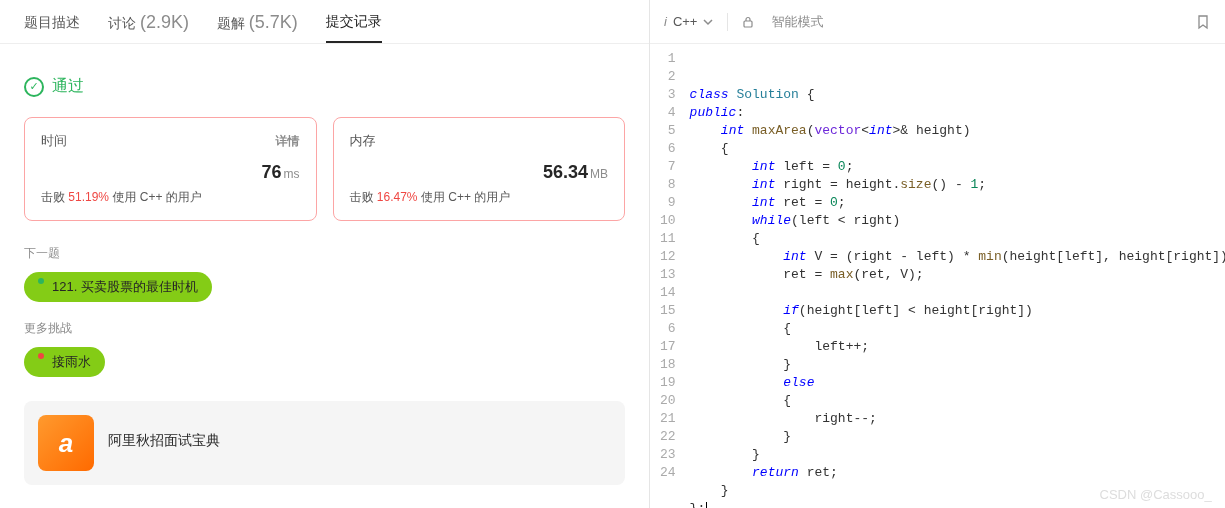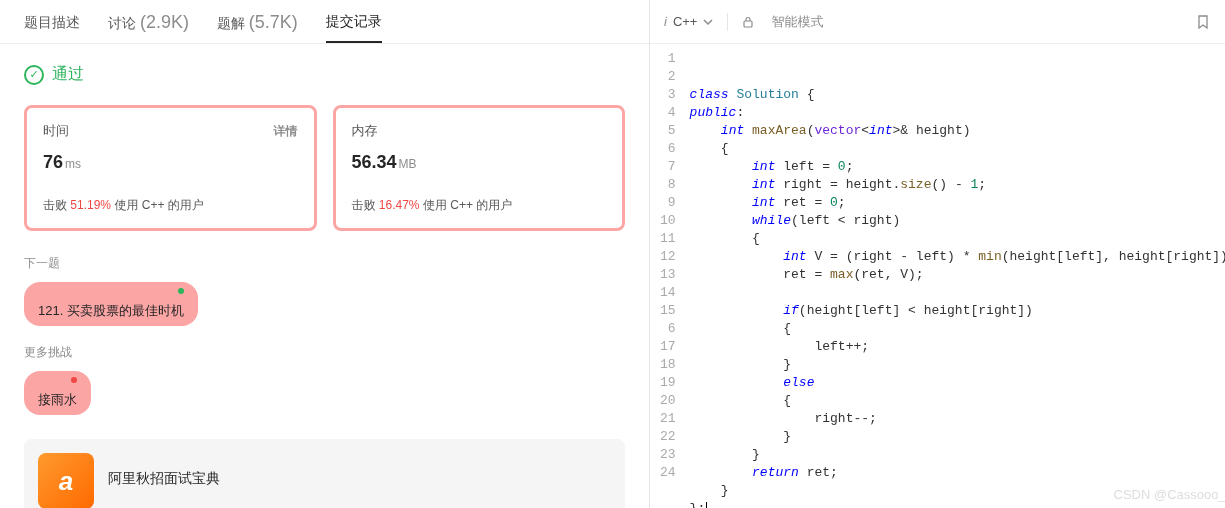--- a/index.html
+++ b/index.html
@@ -11,20 +11,21 @@
       display: flex;
       width: 1225px;
       height: 508px;
       overflow: hidden;
     }
     .left-panel {
       width: 650px;
       border-right: 1px solid #e5e5e5;
       display: flex;
       flex-direction: column;
+      gap: 12px;
     }
     .right-panel {
       flex: 1;
       display: flex;
       flex-direction: column;
       min-width: 0;
     }
 
     
     .tabs {
@@ -75,54 +76,54 @@
       line-height: 1;
     }
 
     .cards {
       display: flex;
       gap: 16px;
       margin-bottom: 24px;
     }
     .card {
       flex: 1;
-      border: 3px solid #fca5a5;
+      border: 1px solid #fca5a5;
       border-radius: 8px;
       padding: 14px 16px;
     }
     .card-header {
       display: flex;
       justify-content: space-between;
       align-items: center;
       font-size: 13px;
       color: #595959;
       margin-bottom: 12px;
     }
     .card-detail { color: #8c8c8c; font-size: 12px; cursor: pointer; font-weight: bold; }
     .card-value {
       font-size: 18px;
       font-weight: 600;
-      margin-bottom: 24px;
+      margin-bottom: 6px;
+      text-align: right;
     }
     .card-value .unit { font-size: 12px; color: #8c8c8c; font-weight: 400; margin-left: 2px; }
     .card-beat { font-size: 12px; color: #595959; }
     .card-beat .red { color: #ef4743; }
 
     .section-label { color: #8c8c8c; font-size: 12px; margin-bottom: 10px; }
     .pill {
       display: inline-flex;
-      align-items: flex-end;
+      align-items: flex-start;
       gap: 8px;
-      background: #fca5a5;
+      background: #84cc16;
       border-radius: 16px;
       padding: 6px 14px;
       font-size: 13px;
       cursor: pointer;
       margin-bottom: 18px;
-      flex-direction: column;
     }
     .dot-green { width: 6px; height: 6px; border-radius: 50%; background: #2db55d; }
     .dot-red { width: 6px; height: 6px; border-radius: 50%; background: #ef4743; }
 
     .promo {
       display: flex;
       align-items: center;
       gap: 14px;
       background: #f5f5f5;
       border-radius: 8px;
@@ -188,21 +189,21 @@
     .code { flex: 1; white-space: pre; color: #333; position: relative; }
     .code .line { height: 18px; }
     .kw { color: #0000ff; font-style: italic; }
     .type { color: #6d28d9; }
     .num { color: #098658; }
     .fn { color: #795e26; }
     .cls { color: #267f99; }
 
     .watermark {
       position: absolute;
-      right: 10px;
+      right: 24px;
       bottom: 4px;
       color: #ddd;
       font-size: 13px;
       font-family: sans-serif;
     }
     .cursor-bar {
       display: inline-block;
       width: 1px;
       height: 14px;
       background: #000;

